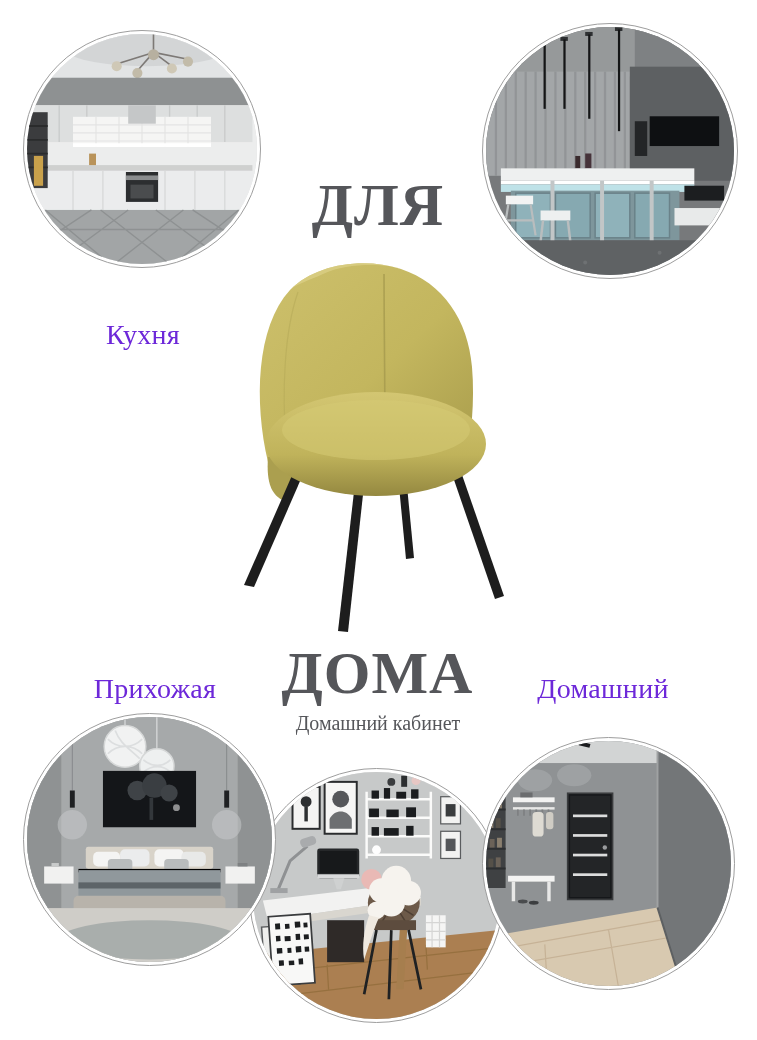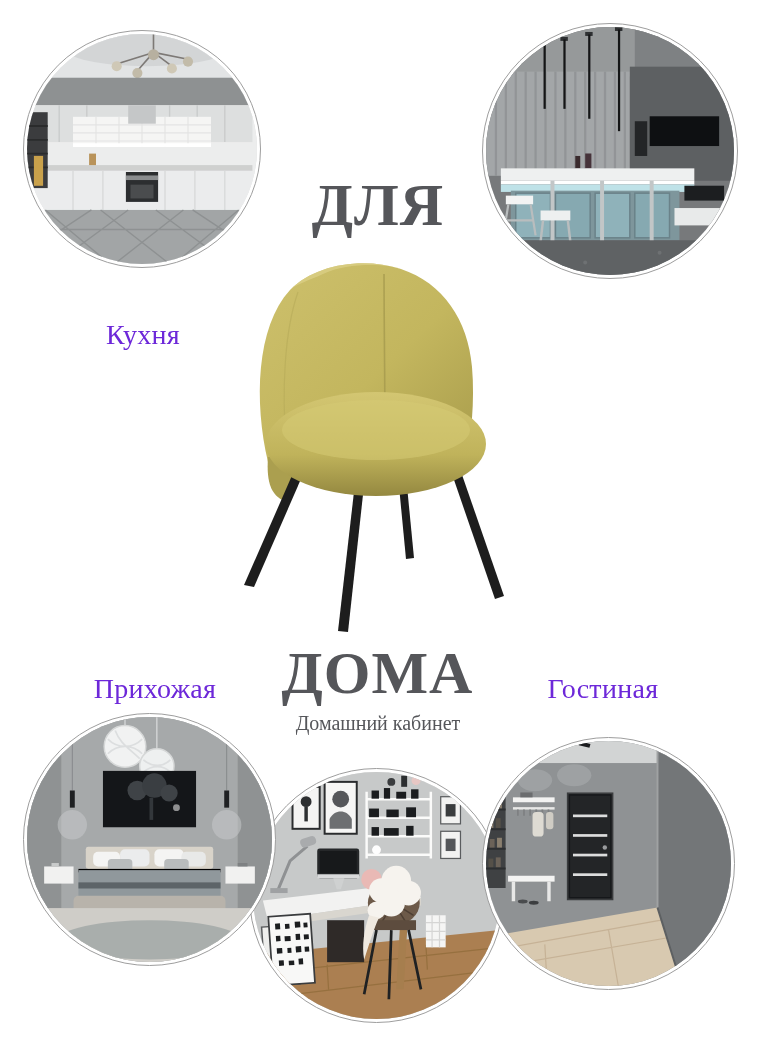--- a/index.html
+++ b/index.html
@@ -177,21 +177,21 @@
       </g>
       <g>
         <ellipse cx="138" cy="192" rx="110" ry="52" fill="url(#fabSeat)"></ellipse>
         <ellipse cx="138" cy="178" rx="94" ry="30" fill="#d6ca75" opacity="0.55"></ellipse>
       </g>
     </svg>
   </div>
 
   <div class="headline" style="left:275px;top:640px;width:205px;">ДОМА</div>
   <div class="room-label" style="left:55px;top:672px;width:200px;">Прихожая</div>
-  <div class="room-label" style="left:503px;top:672px;width:200px;">Гостиная</div>
+  <div class="room-label" style="left:503px;top:672px;width:200px;">Домашний</div>
   <div class="caption" style="left:293px;top:706px;width:170px;">Домашний кабинет</div>
 
   <div class="circle z1" style="left:249px;top:768px;width:247px;height:247px;">
     <div class="photo">
       <svg viewBox="0 0 100 100" preserveAspectRatio="none">
         <rect x="0" y="0" width="100" height="100" fill="#c7c9c9"></rect>
         <g>
           <rect x="16" y="6" width="11" height="17" fill="#f4f4f3" stroke="#2a2c2e" stroke-width="0.8"></rect>
           <circle cx="21.5" cy="12" r="2.2" fill="#2e3032"></circle>
             <rect x="20.8" y="14" width="1.4" height="6" fill="#2e3032"></rect>

